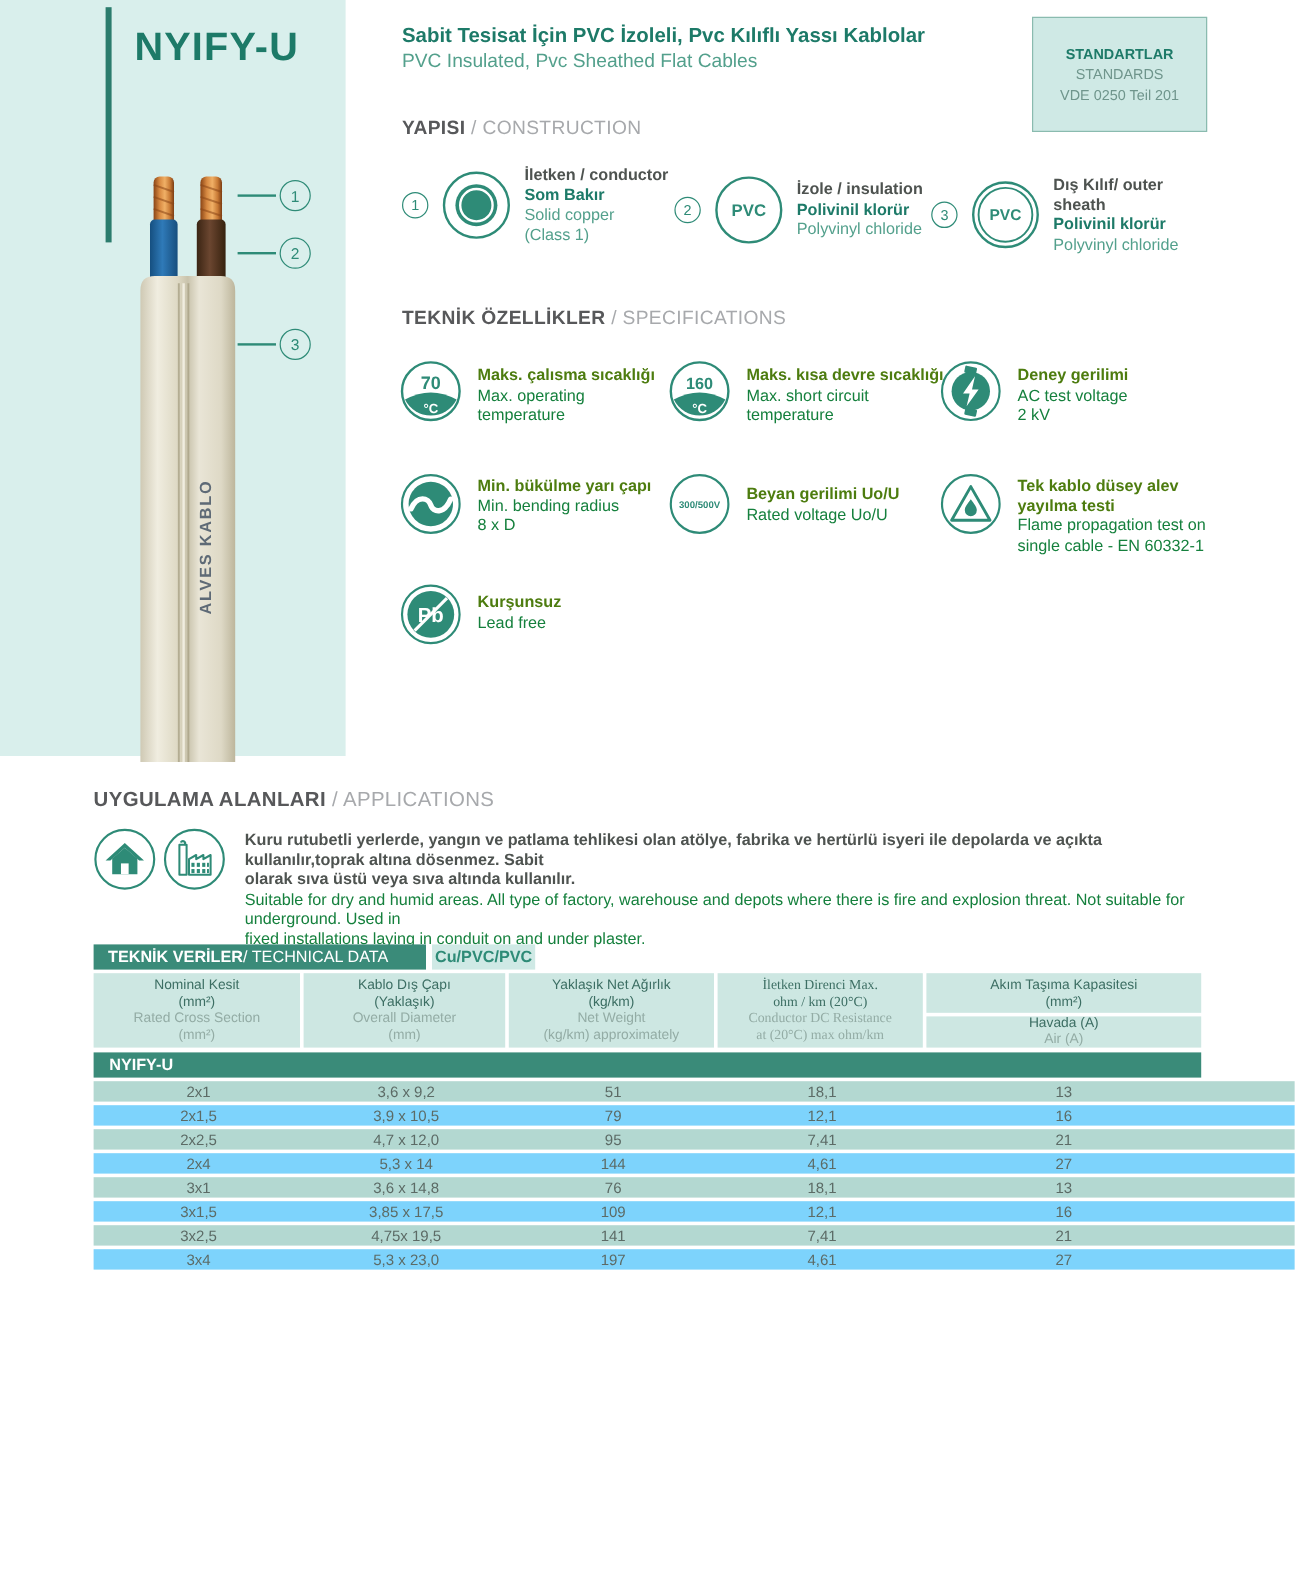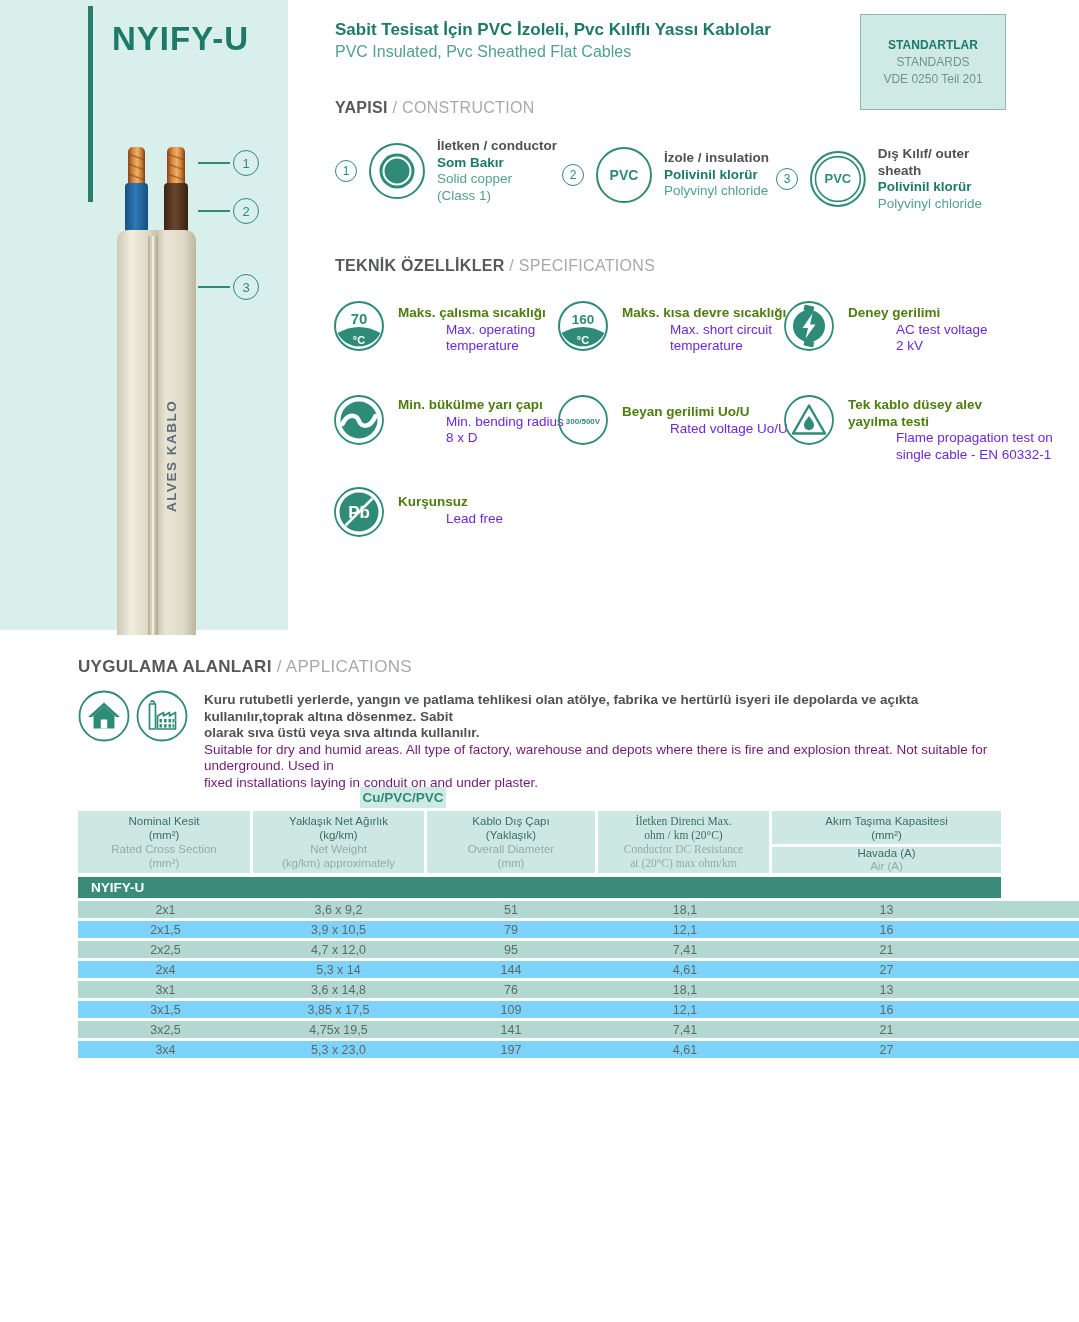--- a/index.html
+++ b/index.html
@@ -39,27 +39,27 @@
          box-sizing:border-box;}
   .c-text{font-size:13.5px;line-height:16.5px;}
   .c-line1{color:#4e5350;font-weight:bold;}
   .c-line2{color:#1d7a68;font-weight:bold;}
   .c-line3,.c-line4{color:#53a08c;}
 
   
   .s-item{position:absolute;display:flex;align-items:flex-start;}
   .s-text{margin-left:13px;font-size:13.5px;line-height:16.5px;}
   .s-bold{color:#4d7c0f;font-weight:bold;}
-  .s-en{color:#6d28d9;margin-left:48px;}
+  .s-en{color:#15803d;}
 
   
   .app-icon{position:absolute;}
   .app-text{position:absolute;left:204px;top:692px;width:802px;font-size:13.5px;line-height:16.5px;}
   .app-tr{color:#4e5350;font-weight:bold;}
-  .app-en{color:#701a75;}
+  .app-en{color:#15803d;}
 
   
   .tband{position:absolute;left:78px;top:787px;width:277px;height:21px;background:#3a8b79;color:#fff;
          font-size:13.5px;display:flex;align-items:center;padding-left:12px;box-sizing:border-box;}
   .tband .b{font-weight:bold;}
   .cu-box{position:absolute;left:360px;top:787px;width:86px;height:21px;background:#cfe9e5;
           color:#2e8b77;font-weight:bold;font-size:13.5px;display:flex;align-items:center;justify-content:center;}
   .thead{position:absolute;left:78px;top:811px;display:flex;gap:3px;}
   .th-cell{background:#cde7e2;height:62px;display:flex;flex-direction:column;justify-content:center;
            align-items:center;text-align:center;font-size:11.5px;line-height:14px;}
@@ -337,40 +337,44 @@
     </g>
   </svg>
 
   <div class="app-text">
     <div class="app-tr">Kuru rutubetli yerlerde, yangın ve patlama tehlikesi olan atölye, fabrika ve hertürlü isyeri ile depolarda ve açıkta kullanılır,toprak altına dösenmez. Sabit</div>
     <div class="app-tr">olarak sıva üstü veya sıva altında kullanılır.</div>
     <div class="app-en">Suitable for dry and humid areas. All type of factory, warehouse and depots where there is fire and explosion threat. Not suitable for underground. Used in</div>
     <div class="app-en">fixed installations laying in conduit on and under plaster.</div>
   </div>
 
+  <div class="tband">
+    <span class="b">TEKNİK VERİLER</span>
+      <span> / TECHNICAL DATA</span>
+  </div>
   <div class="cu-box">Cu/PVC/PVC</div>
 
   <div class="thead">
     <div class="th-cell" style="width:172px;">
       <div class="th-tr">Nominal Kesit</div>
         <div class="th-tr">(mm²)</div>
       <div class="th-en">Rated Cross Section</div>
         <div class="th-en">(mm²)</div>
     </div>
+    <div class="th-cell" style="width:168px;">
+      <div class="th-tr">Kablo Dış Çapı</div>
+        <div class="th-tr">(Yaklaşık)</div>
+      <div class="th-en">Overall Diameter</div>
+        <div class="th-en">(mm)</div>
+    </div>
     <div class="th-cell" style="width:171px;">
       <div class="th-tr">Yaklaşık Net Ağırlık</div>
         <div class="th-tr">(kg/km)</div>
       <div class="th-en">Net Weight</div>
         <div class="th-en">(kg/km) approximately</div>
-    </div>
-    <div class="th-cell" style="width:168px;">
-      <div class="th-tr">Kablo Dış Çapı</div>
-        <div class="th-tr">(Yaklaşık)</div>
-      <div class="th-en">Overall Diameter</div>
-        <div class="th-en">(mm)</div>
     </div>
     <div class="th-cell" style="width:171px;font-family:Liberation Serif, serif;">
       <div class="th-tr">İletken Direnci Max.</div>
         <div class="th-tr">ohm / km (20°C)</div>
       <div class="th-en">Conductor DC Resistance</div>
         <div class="th-en">at (20°C) max ohm/km</div>
     </div>
     <div class="th-split" style="width:229px;">
       <div class="top">
         <div class="th-tr">Akım Taşıma Kapasitesi</div>

